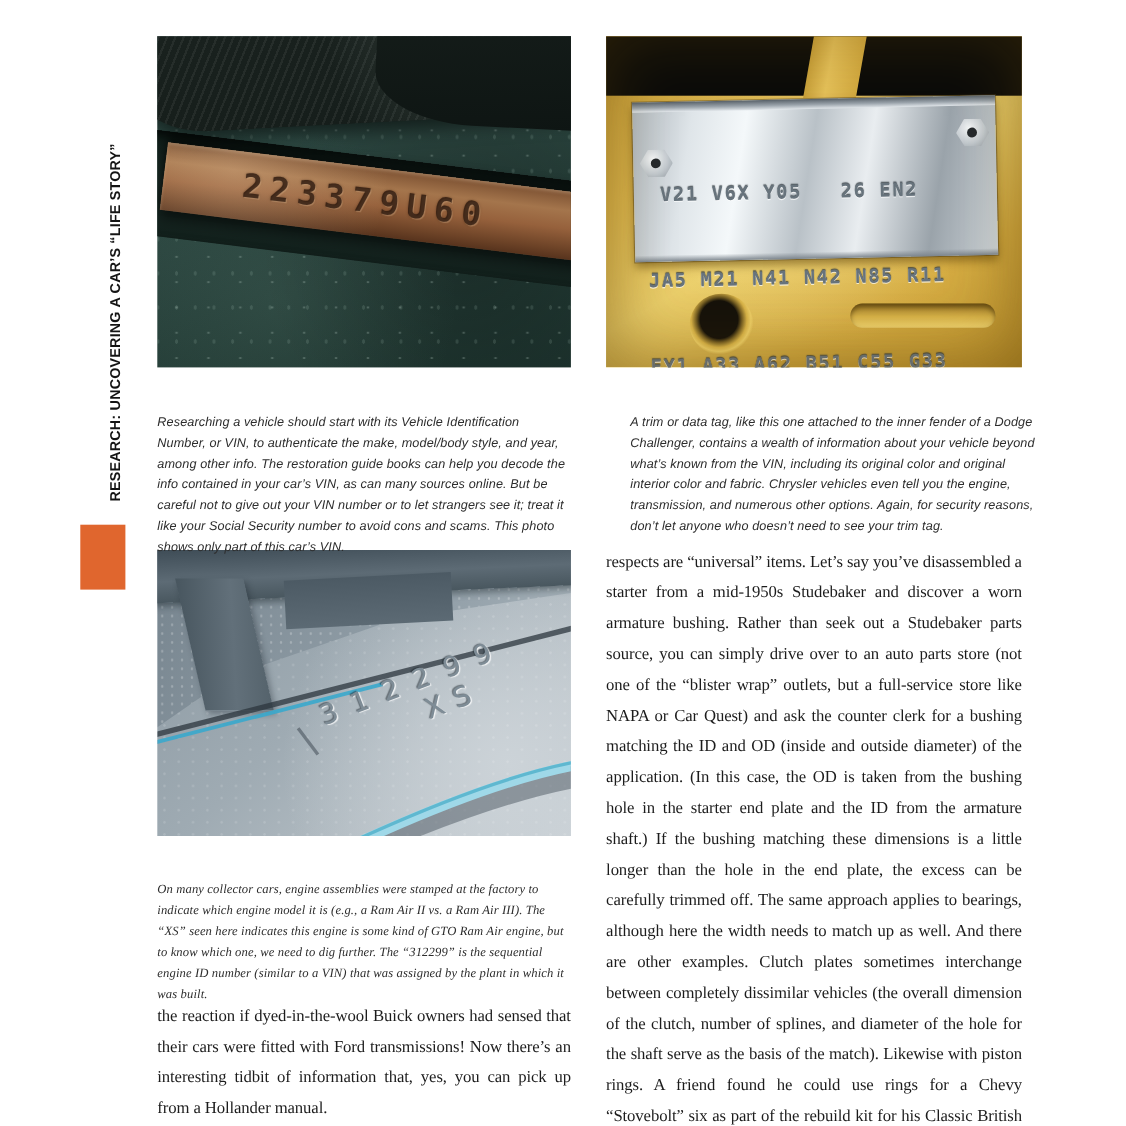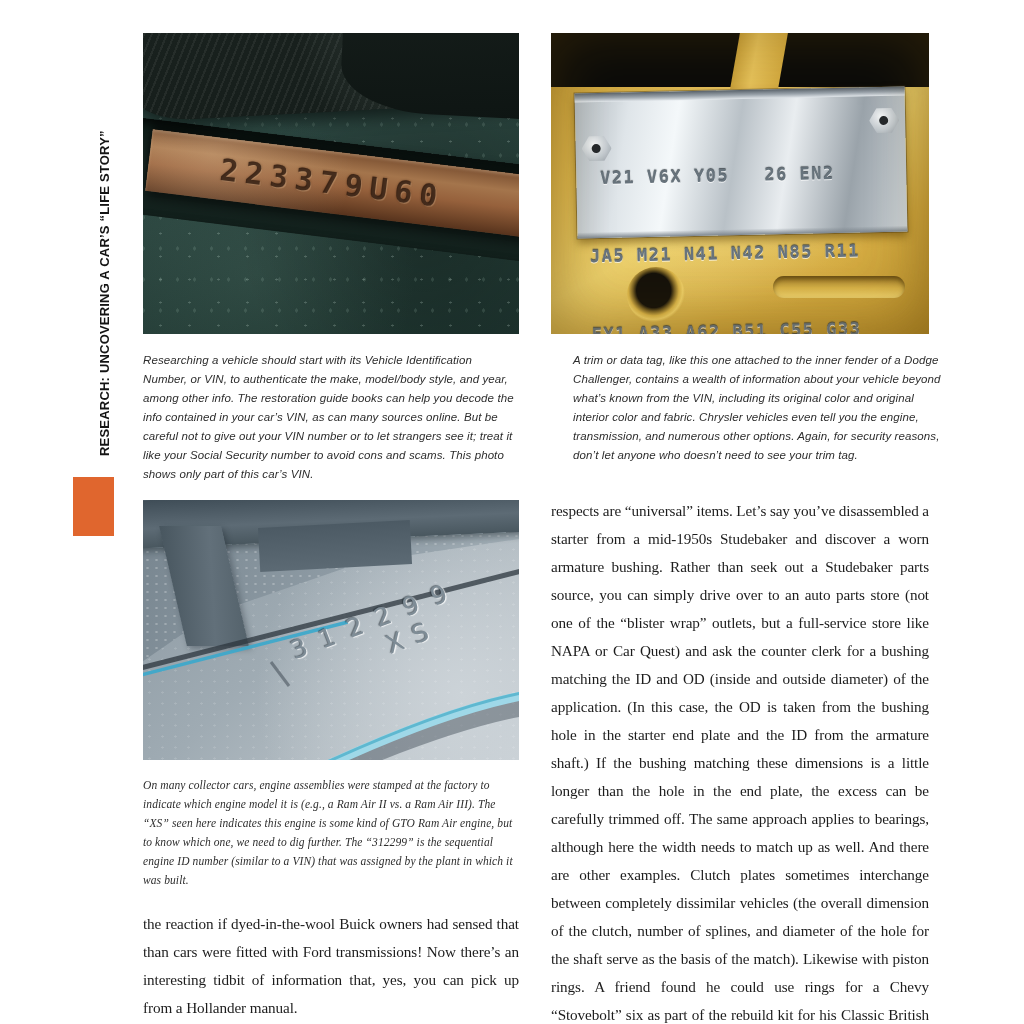--- a/index.html
+++ b/index.html
@@ -151,21 +151,21 @@
   .eng-lines { position:absolute; inset:0; }
   .eng-stamp { position:absolute; left:148px; top:104px; transform:rotate(-21deg);
     color:#7e8c96; text-align:center;
     text-shadow:-1px -1px 1px rgba(28,38,46,.5), 1px 1px 1px rgba(255,255,255,.8);
   }
   .eng-stamp-line1 { font:400 25px "DejaVu Sans", sans-serif; letter-spacing:14px; }
   .eng-stamp-line2 { font:400 25px "DejaVu Sans", sans-serif; letter-spacing:10px; padding-left:56px; margin-top:0px; }
 
   
   .caption { position:absolute; font:italic 11.5px/19px "Liberation Sans", sans-serif;
-    color:#2d2d2d; letter-spacing:.1px; }
+    color:#2d2d2d; letter-spacing:.1px;margin-top:24px; }
   .caption-vin    { left:143px; top:351px; width:376px; }
   .caption-tag    { left:573px; top:351px; width:378px; }
   .caption-engine { left:143px; top:776px; width:376px;font-family:Liberation Serif, serif; }
 
   
   .bodycol { position:absolute; font-family:"Liberation Serif", serif;
     font-size:15.2px; line-height:28px; color:#1c1c1c; text-align:justify;
     letter-spacing:-0.1px; }
   .bodycol p { margin:0; }
   .bodycol p.indent { text-indent:19px; }
@@ -228,21 +228,21 @@
       <div class="eng-stamp-line1">312299</div>
       <div class="eng-stamp-line2">XS</div>
     </div>
   </div>
 
   <div class="caption caption-vin">Researching a vehicle should start with its Vehicle Identification Number, or VIN, to authenticate the make, model/body style, and year, among other info. The restoration guide books can help you decode the info contained in your car’s VIN, as can many sources online. But be careful not to give out your VIN number or to let strangers see it; treat it like your Social Security number to avoid cons and scams. This photo shows only part of this car’s VIN.</div>
   <div class="caption caption-tag">A trim or data tag, like this one attached to the inner fender of a Dodge Challenger, contains a wealth of information about your vehicle beyond what’s known from the VIN, including its original color and original interior color and fabric. Chrysler vehicles even tell you the engine, transmission, and numerous other options. Again, for security reasons, don’t let anyone who doesn’t need to see your trim tag.</div>
   <div class="caption caption-engine">On many collector cars, engine assemblies were stamped at the factory to indicate which engine model it is (e.g., a Ram Air II vs. a Ram Air III). The “XS” seen here indicates this engine is some kind of GTO Ram Air engine, but to know which one, we need to dig further. The “312299” is the sequential engine ID number (similar to a VIN) that was assigned by the plant in which it was built.</div>
 
   <div class="bodycol body-left">
-    <p>the reaction if dyed-in-the-wool Buick owners had sensed that than cars were fitted with Ford transmissions! Now there’s an interesting tidbit of information that, yes, you can pick up from a Hollander manual.</p>
+    <p>the reaction if dyed-in-the-wool Buick owners had sensed that their cars were fitted with Ford transmissions! Now there’s an interesting tidbit of information that, yes, you can pick up from a Hollander manual.</p>
     <p class="indent cont-last">In disassembled parts sources we need to realize that</p>
   </div>
   <div class="bodycol body-right">
     <p>respects are “universal” items. Let’s say you’ve disassembled a starter from a mid-1950s Studebaker and discover a worn armature bushing. Rather than seek out a Studebaker parts source, you can simply drive over to an auto parts store (not one of the “blister wrap” outlets, but a full-service store like NAPA or Car Quest) and ask the counter clerk for a bushing matching the ID and OD (inside and outside diameter) of the application. (In this case, the OD is taken from the bushing hole in the starter end plate and the ID from the armature shaft.) If the bushing matching these dimensions is a little longer than the hole in the end plate, the excess can be carefully trimmed off. The same approach applies to bearings, although here the width needs to match up as well. And there are other examples. Clutch plates sometimes interchange between completely dissimilar vehicles (the overall dimension of the clutch, number of splines, and diameter of the hole for the shaft serve as the basis of the match). Likewise with piston rings. A friend found he could use rings for a Chevy “Stovebolt” six as part of the rebuild kit for his Classic British Lagonda engine, the match-up measurements in this case being the cylinder bore size and piston groove dimensions from the Lagonda engine.</p>
     <p class="indent cont-last">Unlocking a collector car’s story becomes easy as you learn what resources to use. More often than not the most</p>
   </div>
 
 </div>
 
 </body></html>

